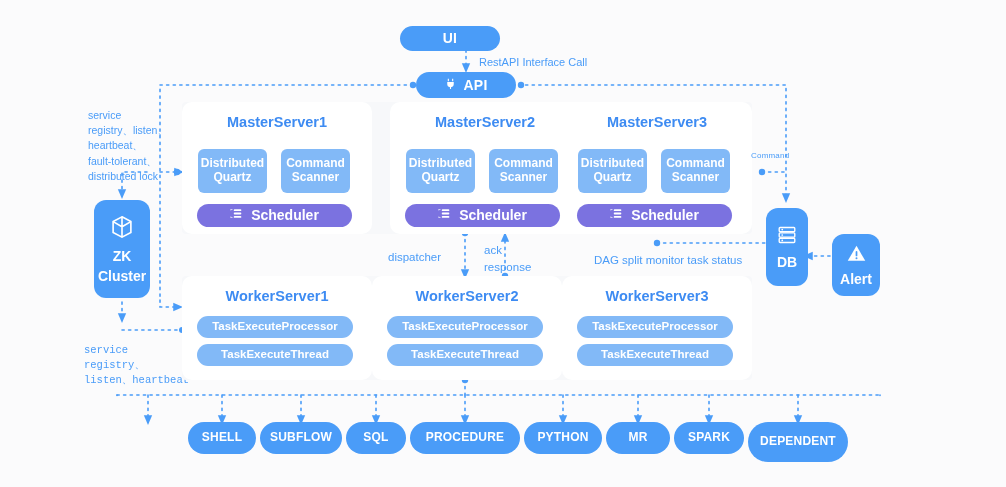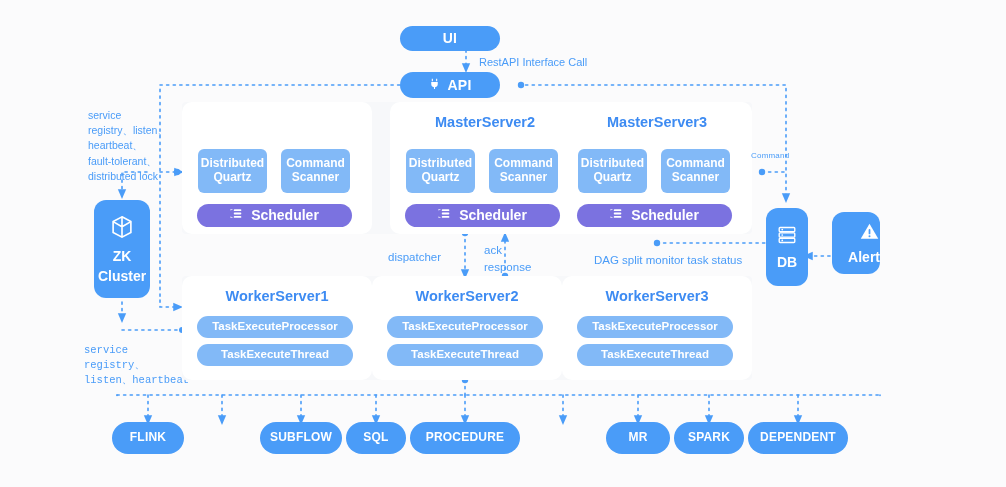--- a/index.html
+++ b/index.html
@@ -172,21 +172,21 @@
       <path d="M880,395 L880,395.5"></path>
     </g>
   </svg>
 
   <div class="node pill" style="left:400px;top:26px;width:100px;height:25px;">
     <span>UI</span>
   </div>
 
   <div class="label" style="left:479px;top:55px;">RestAPI Interface Call</div>
 
-  <div class="node pill" style="left:400px;top:72px;width:100px;height:26px;gap:6px;">
+  <div class="node pill" style="left:416px;top:72px;width:100px;height:26px;gap:6px;">
     <span class="ico-inline">
       <svg width="13" height="13" viewBox="0 0 24 24" fill="#ffffff">
         <path d="M7 3h2v5H7zM15 3h2v5h-2zM6 9h12v4a6 6 0 0 1-5 5.9V22h-2v-3.1A6 6 0 0 1 6 13z"></path>
       </svg>
     </span>
     <span>API</span>
   </div>
 
   <div class="label sm" style="left:88px;top:92px;width:92px;margin-top:16px;">service
 registry、listen、
@@ -204,20 +204,21 @@
         <path d="M12 2.6 12 11.8 20.2 7M12 11.8 3.8 7M12 11.8v9.6"></path>
       </svg>
     </span>
     <span>ZK</span>
     <span>Cluster</span>
   </div>
 
   <div class="band" style="left:182px;top:102px;width:570px;height:132px;"></div>
 
   <div class="card" style="left:182px;top:102px;width:190px;height:132px;">
+    <div class="card-title">MasterServer1</div>
     <div class="node rectbox" style="left:16px;top:47px;width:69px;height:44px;">
       <span>Distributed</span>
       <span>Quartz</span>
     </div>
     <div class="node rectbox" style="left:99px;top:47px;width:69px;height:44px;">
       <span>Command</span>
       <span>Scanner</span>
     </div>
     <div class="node scheduler" style="left:15px;top:102px;width:155px;height:23px;">
       <span class="ico-inline">
@@ -323,46 +324,49 @@
         <rect x="3.5" y="9.7" width="17" height="4.6" rx="1" stroke="#ffffff" stroke-width="1.5"></rect>
         <rect x="3.5" y="15.6" width="17" height="4.6" rx="1" stroke="#ffffff" stroke-width="1.5"></rect>
         <circle cx="6.8" cy="6.1" r="0.95" fill="#ffffff"></circle>
         <circle cx="6.8" cy="12" r="0.95" fill="#ffffff"></circle>
         <circle cx="6.8" cy="17.9" r="0.95" fill="#ffffff"></circle>
       </svg>
     </span>
     <span>DB</span>
   </div>
 
-  <div class="node bigbox" style="left:832px;top:212px;width:48px;height:62px;align-items:flex-end;">
+  <div class="node bigbox" style="left:832px;top:234px;width:48px;height:62px;">
     <span class="ico" style="margin-bottom:1px;">
       <svg width="21" height="21" viewBox="0 0 24 24" fill="#ffffff">
         <path d="M12 3.2 22 20.4H2z"></path>
         <rect x="11" y="9.2" width="2" height="6" rx="1" fill="#4a9cf8"></rect>
         <circle cx="12" cy="17.5" r="1.15" fill="#4a9cf8"></circle>
       </svg>
     </span>
     <span>Alert</span>
   </div>
 
-  <div class="node pill-sm" style="left:112px;top:422px;width:72px;height:32px;">
-    <span>FLINK</span>
+  <div class="node pill-sm" style="left:188px;top:422px;width:68px;height:32px;">
+    <span>SHELL</span>
   </div>
   <div class="node pill-sm" style="left:260px;top:422px;width:82px;height:32px;">
     <span>SUBFLOW</span>
   </div>
   <div class="node pill-sm" style="left:346px;top:422px;width:60px;height:32px;">
     <span>SQL</span>
   </div>
   <div class="node pill-sm" style="left:410px;top:422px;width:110px;height:32px;">
     <span>PROCEDURE</span>
   </div>
+  <div class="node pill-sm" style="left:524px;top:422px;width:78px;height:32px;">
+    <span>PYTHON</span>
+  </div>
   <div class="node pill-sm" style="left:606px;top:422px;width:64px;height:32px;">
     <span>MR</span>
   </div>
   <div class="node pill-sm" style="left:674px;top:422px;width:70px;height:32px;">
     <span>SPARK</span>
   </div>
-  <div class="node pill-sm" style="left:748px;top:422px;width:100px;height:32px;">
+  <div class="node pill-sm" style="left:748px;top:422px;width:100px;height:40px;">
     <span>DEPENDENT</span>
   </div>
 
 </div>
 
 </body></html>

